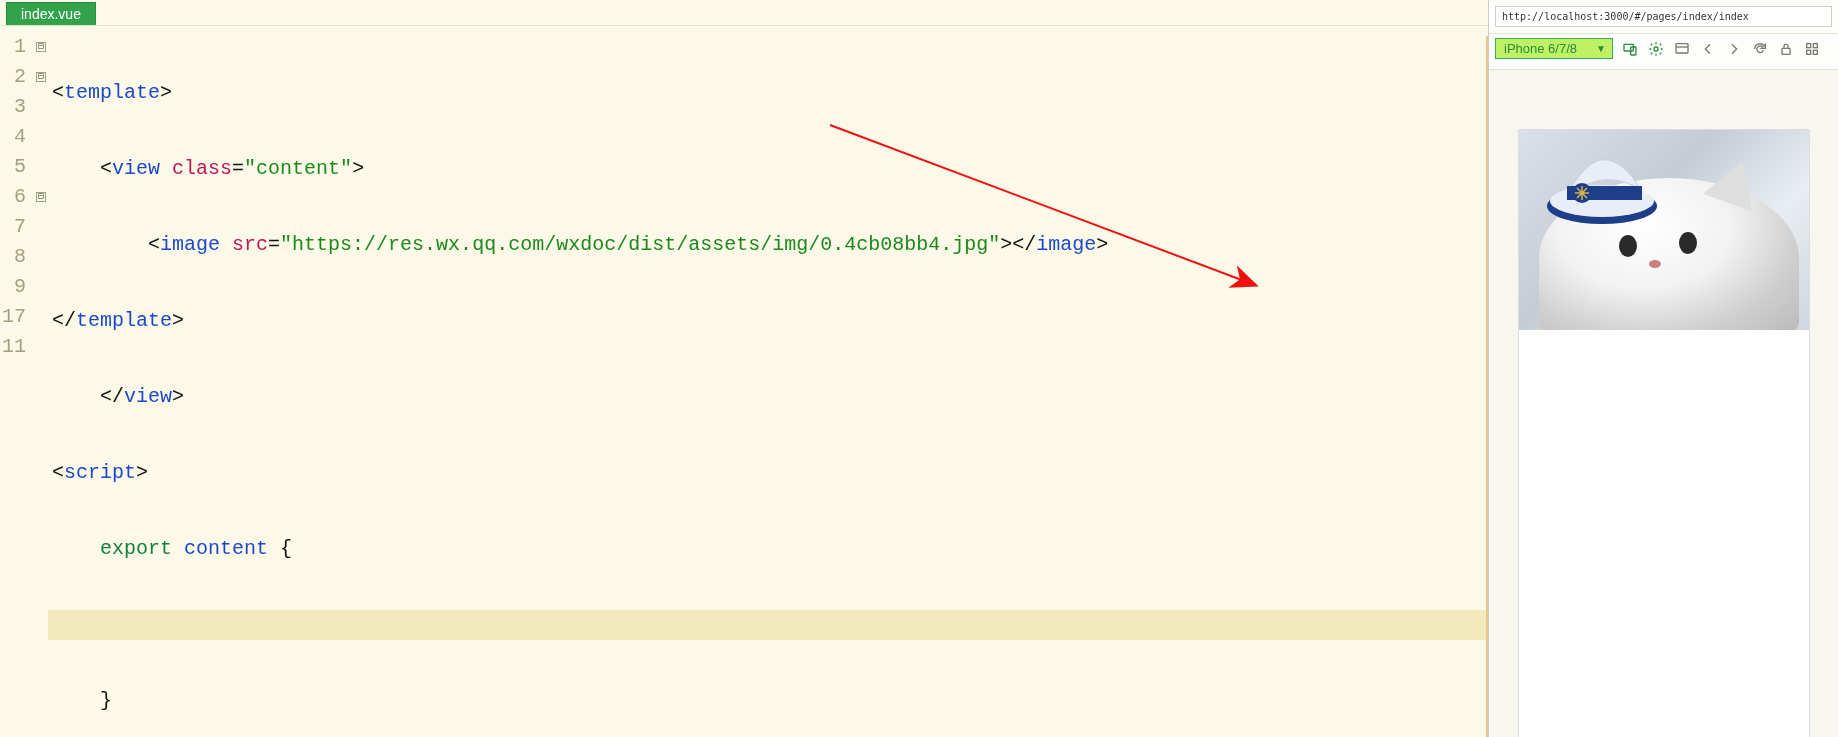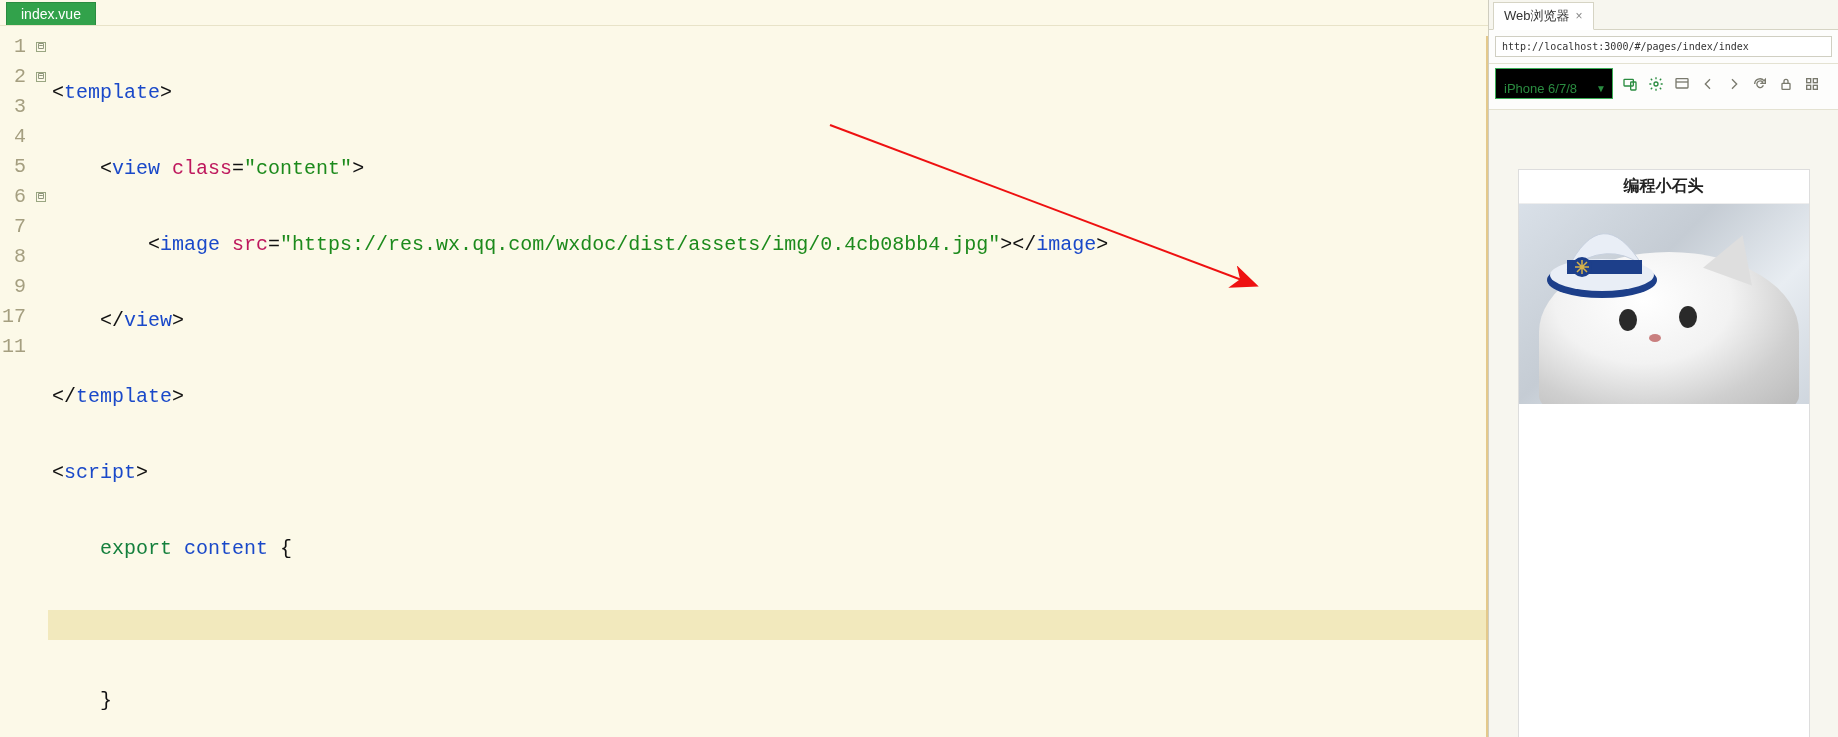--- a/index.html
+++ b/index.html
@@ -162,23 +162,23 @@
   .toolbar-row {
     display: flex;
     align-items: center;
     padding: 4px 6px 10px 6px;
     gap: 8px;
     border-bottom: 1px solid #e4e2d2;
   }
   .device-select {
     border: 1px solid #3aae56;
     color: #2a8c40;
-    background: #000000;
+    background: #bef264;
     font-size: 13px;
-    padding: 12px 6px 2px 8px;
+    padding: 2px 6px 2px 8px;
     display: flex;
     align-items: center;
     gap: 6px;
     min-width: 118px;
     justify-content: space-between;
   }
   .device-select .chev {
     color: #2a8c40;
     font-size: 10px;
   }
@@ -297,22 +297,22 @@
       <div class="fm"></div>
       <div class="fm"></div>
       <div class="fm"></div>
       <div class="fm"></div>
       <div class="fm"></div>
     </div>
     <div class="code">
       <div class="line"><span class="punct">&lt;</span><span class="tagname">template</span><span class="punct">&gt;</span></div>
       <div class="line"><span>    </span><span class="punct">&lt;</span><span class="tagname">view</span><span> </span><span class="attrname">class</span><span class="punct">=</span><span class="attrval">"content"</span><span class="punct">&gt;</span></div>
       <div class="line"><span>        </span><span class="punct">&lt;</span><span class="tagname">image</span><span> </span><span class="attrname">src</span><span class="punct">=</span><span class="attrval">"https://res.wx.qq.com/wxdoc/dist/assets/img/0.4cb08bb4.jpg"</span><span class="punct">&gt;</span><span class="punct">&lt;/</span><span class="tagname">image</span><span class="punct">&gt;</span></div>
+      <div class="line"><span class="punct">&lt;/</span><span class="tagname">template</span><span class="punct">&gt;</span></div>
       <div class="line"><span>    </span><span class="punct">&lt;/</span><span class="tagname">view</span><span class="punct">&gt;</span></div>
-      <div class="line"><span class="punct">&lt;/</span><span class="tagname">template</span><span class="punct">&gt;</span></div>
       <div class="line"><span class="punct">&lt;</span><span class="tagname">script</span><span class="punct">&gt;</span></div>
       <div class="line"><span>    </span><span class="kw">export</span><span> </span><span class="kw2">content</span><span> </span><span class="punct">{</span></div>
       <div class="line highlight-line"><span></span></div>
       <div class="line"><span>    </span><span class="punct">}</span></div>
       
       
       <div class="edge-line"></div>
     </div>
   </div>
 
@@ -320,26 +320,20 @@
     <defs>
       <marker id="ah" markerWidth="14" markerHeight="14" refX="12" refY="6" orient="auto">
         <path d="M0,0 L14,6 L0,12 L4,6 Z" fill="#e11"></path>
       </marker>
     </defs>
     <line x1="830" y1="125" x2="1255" y2="285" stroke="#e11" stroke-width="2" marker-end="url(#ah)"></line>
   </svg>
 </div>
 
 <div class="browser-pane">
-  <div class="panel-tabs">
-    <div class="panel-tab">
-      <span>Web浏览器</span>
-      <span class="x">×</span>
-    </div>
-  </div>
   <div class="addr-row">
     <input class="addr-input" value="http://localhost:3000/#/pages/index/index" style="">
   </div>
   <div class="toolbar-row">
     <div class="device-select">
       <span>iPhone 6/7/8</span>
       <span class="chev">▼</span>
     </div>
     <span class="icon-btn">
       <svg viewBox="0 0 24 24" fill="none" stroke="#2a8c40" stroke-width="2">
@@ -385,21 +379,20 @@
           <rect x="4" y="4" width="6" height="6"></rect>
           <rect x="14" y="4" width="6" height="6"></rect>
           <rect x="4" y="14" width="6" height="6"></rect>
           <rect x="14" y="14" width="6" height="6"></rect>
         </svg>
     </span>
   </div>
 
   <div class="preview-area">
     <div class="device">
-      <div class="device-header">编程小石头</div>
       <div class="device-img">
         <div class="cat-body"></div>
         <div class="cat-ear ear-r"></div>
         <svg class="hat" viewBox="0 0 120 90">
           <ellipse cx="55" cy="70" rx="55" ry="18" fill="#1d3f8a"></ellipse>
           <ellipse cx="55" cy="65" rx="52" ry="16" fill="#e9eef6"></ellipse>
           <path d="M20 60 Q55 -10 95 55 Q60 30 20 60 Z" fill="#e9eef6" stroke="#c7d0de"></path>
           <rect x="20" y="50" width="75" height="14" fill="#1d3f8a"></rect>
           <circle cx="35" cy="57" r="10" fill="#1d3f8a"></circle>
           <path d="M35 50 l0 14 M28 57 l14 0 M30 52 l10 10 M30 62 l10 -10" stroke="#d6b24a" stroke-width="1.5"></path>

